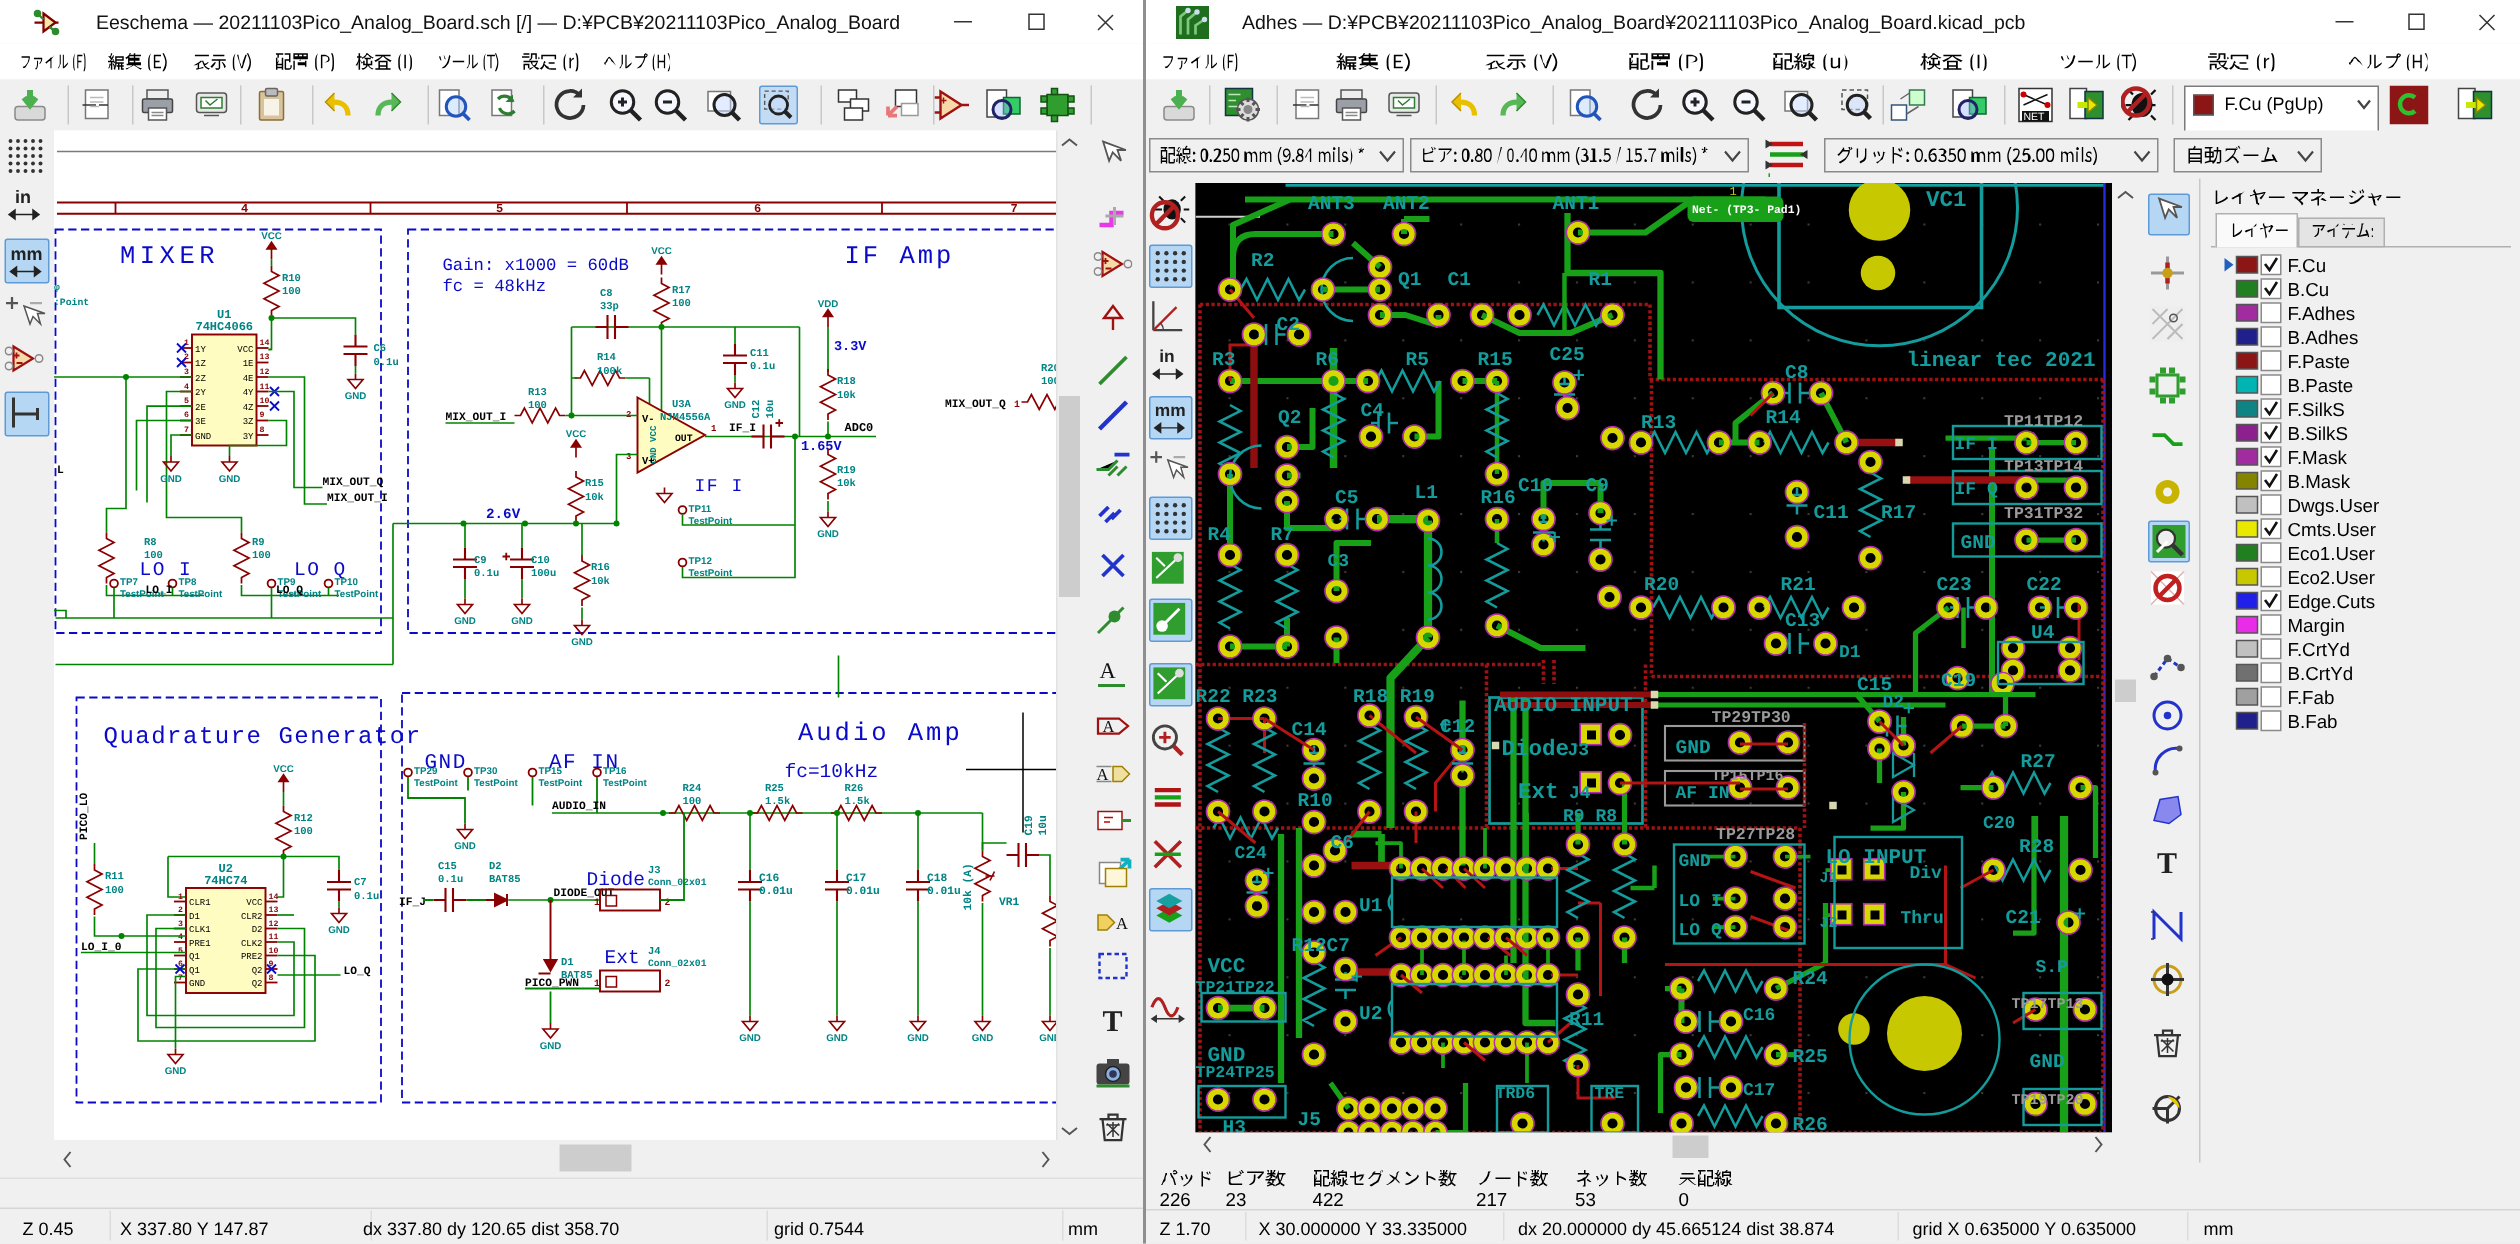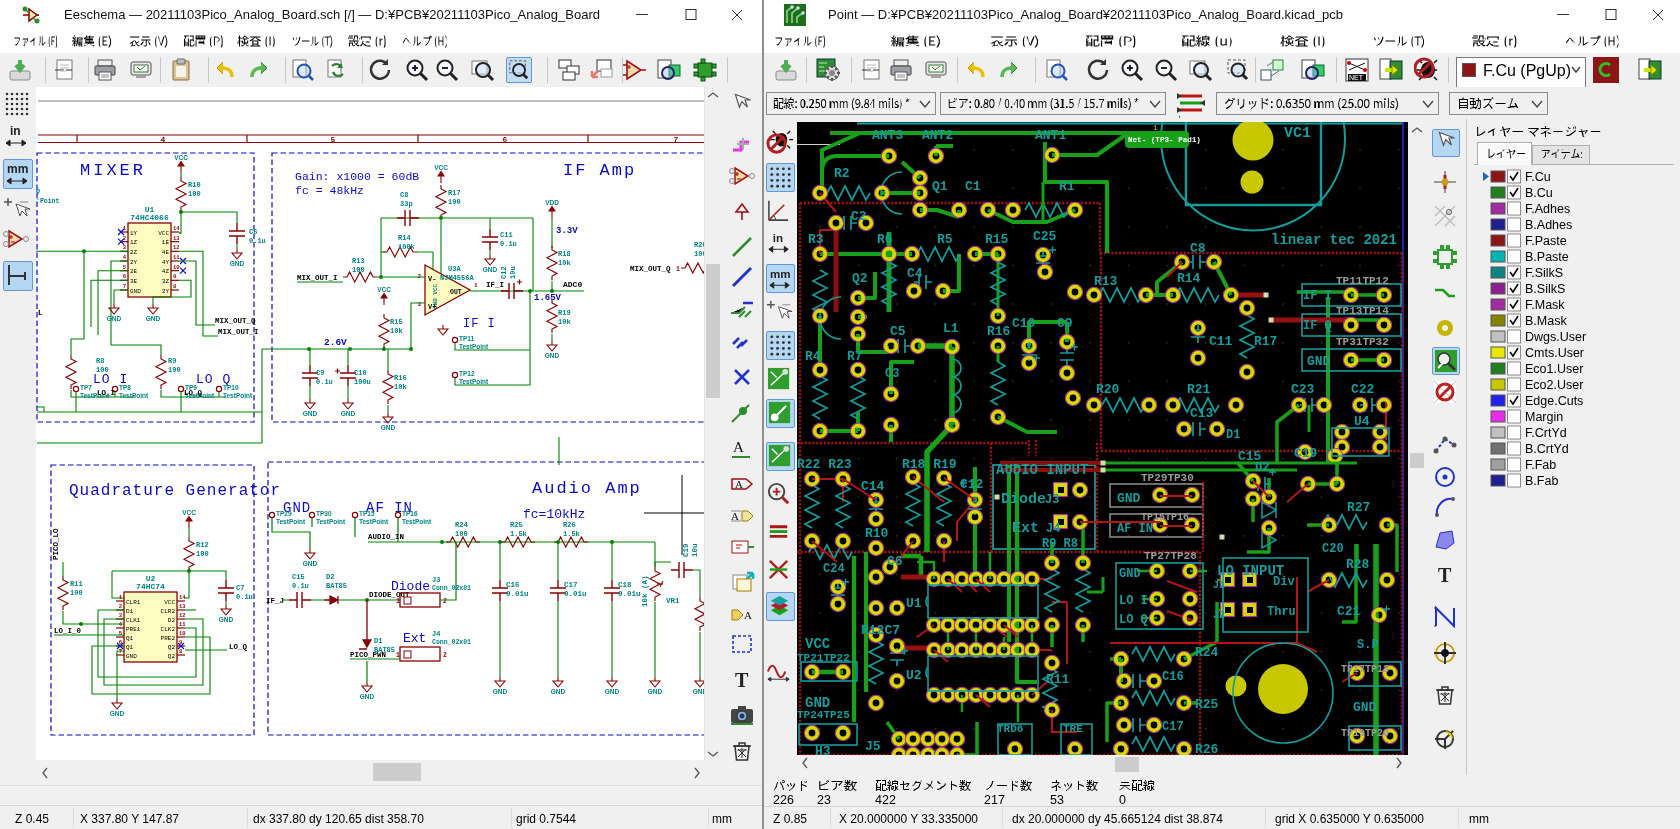--- a/index.html
+++ b/index.html
@@ -753,33 +753,33 @@
   </svg>
 <div class="thumb" style="left:373px;top:763px;width:48px;height:18px"></div>
 <div class="abs" style="left:0;top:785px;width:763px;height:44px;background:#f0f0f0;border-top:1px solid #e0e0e0"></div>
 <div class="abs" style="left:0;top:805px;width:763px;height:24px;background:#f0f0f0;border-top:1px solid #d5d5d5"></div>
 <div class="vsep" style="left:73px;top:807px;height:20px;background:#dcdcdc"></div>
 <div class="vsep" style="left:247px;top:807px;height:20px;background:#dcdcdc"></div>
 <div class="vsep" style="left:511px;top:807px;height:20px;background:#dcdcdc"></div>
 <div class="vsep" style="left:708px;top:807px;height:20px;background:#dcdcdc"></div>
 <div class="sbar" style="left:15px;top:812px">Z 0.45</div>
 <div class="sbar" style="left:80px;top:812px">X 337.80  Y 147.87</div>
-<div class="sbar" style="left:253px;top:812px">dx 337.80  dy 120.65  dist 358.70</div>
+<div class="sbar" style="left:242px;top:812px">dx 337.80  dy 120.65  dist 358.70</div>
 <div class="sbar" style="left:516px;top:812px">grid 0.7544</div>
 <div class="sbar" style="left:712px;top:812px">mm</div>
 <div class="win" style="left:764px;width:916px"></div>
 <div class="tb" style="left:764px;width:916px"></div>
 <div class="abs" style="left:784px;top:4px;width:22px;height:22px"><svg width="22" height="22" viewBox="0 0 22 22">
       <rect width="22" height="22" fill="#1e6e1e"></rect>
       <path d="M3 19V7l5-4M8 19V9l6-5M13 19v-6l6-4" stroke="#7ec87e" stroke-width="1.8" fill="none"></path>
       <circle cx="8" cy="3" r="1.8" fill="#cde"></circle>
       <circle cx="14" cy="4" r="1.8" fill="#cde"></circle>
       <circle cx="19" cy="9" r="1.8" fill="#cde"></circle>
     </svg></div>
-<div class="ttxt" style="left:828px">Point — D:¥PCB¥20211103Pico_Analog_Board¥20211103Pico_Analog_Board.kicad_pcb</div>
+<div class="ttxt" style="left:828px">Adhes — D:¥PCB¥20211103Pico_Analog_Board¥20211103Pico_Analog_Board.kicad_pcb</div>
 <svg style="position:absolute;left:1540px;top:0px;" width="46" height="29" viewBox="0 0 46 29">
     <path d="M17 14.5h12" stroke="#333" stroke-width="1"></path>
   </svg>
 <svg style="position:absolute;left:1588px;top:0px;" width="46" height="29" viewBox="0 0 46 29">
     <rect x="18" y="9.5" width="10" height="10" fill="none" stroke="#333" stroke-width="1"></rect>
   </svg>
 <svg style="position:absolute;left:1635px;top:0px;" width="46" height="29" viewBox="0 0 46 29">
     <path d="M18 10l10 10M28 10L18 20" stroke="#333" stroke-width="1"></path>
   </svg>
 <div class="menu" style="left:764px;width:916px"></div>
@@ -908,21 +908,21 @@
       <circle cx="10" cy="11" r="9" fill="none" stroke="#b02020" stroke-width="3"></circle>
       <path d="M4 18L17 5" stroke="#b02020" stroke-width="3"></path>
     </svg></div>
 <div class="sep" style="left:806px;top:57px"></div>
 <div class="sep" style="left:851px;top:57px"></div>
 <div class="sep" style="left:957px;top:57px"></div>
 <div class="sep" style="left:1035px;top:57px"></div>
 <div class="sep" style="left:1255px;top:57px"></div>
 <div class="sep" style="left:1336px;top:57px"></div>
 <div class="sep" style="left:1448px;top:57px"></div>
-<div class="abs" style="left:1456px;top:57px;width:130px;height:41px;background:#fff;border:1px solid #7a7a7a;font-size:16px">
+<div class="abs" style="left:1456px;top:57px;width:130px;height:41px;background:#fff;border:1px solid #7a7a7a;font-size:12px">
     <div class="abs" style="left:5px;top:5px;width:14px;height:14px;background:#8c1616;border:1px solid #555"></div>
     <span style="position:absolute;left:26px;top:4px">F.Cu (PgUp)</span>
     <svg style="position:absolute;right:4px;top:8px" width="10" height="8">
       <path d="M1 1l4 5 4-5" stroke="#444" fill="none" stroke-width="1.5"></path>
     </svg>
   </div>
 <div class="ic" style="left:1593px;top:57px;width:26px;height:26px"><svg width="26" height="26" viewBox="0 0 26 26">
       <rect x="0" y="0" width="26" height="26" fill="#8c1616"></rect>
       <path d="M17 8a6 6 0 1 0 0 9" stroke="#2fbf2f" stroke-width="3" fill="none"></path>
     </svg></div>
@@ -1829,17 +1829,17 @@
     <g transform="translate(355,15) scale(1.0000,1)">
       <path d="M6 -10V-8H2V-7H6V-5H1V-4H5C4 -3 2 -1 0 -0C1 -0 1 0 1 0C3 -1 4 -2 6 -4V1H6V-4C8 -2 9 -1 11 0C11 0 11 -0 12 -0C10 -1 8 -3 7 -4H11V-5H6V-7H10V-8H6V-10Z M19 -10V-9H22V-6H19V-1C19 1 19 1 20 1C20 1 22 1 22 1C23 1 24 0 24 -2C23 -2 23 -2 23 -2C23 -0 23 -0 22 -0C22 -0 20 -0 20 -0C20 -0 20 -0 20 -1V-5H22V-4H23V-10ZM14 -2H17V-1H14ZM14 -3V-7H15V-6C15 -5 14 -4 14 -4C14 -4 14 -3 14 -3C15 -4 15 -5 15 -6V-7H16V-4C16 -4 16 -4 16 -4C16 -4 17 -4 17 -4H17V-3ZM13 -10V-9H14V-7H13V1H14V0H17V1H18V-7H16V-9H18V-10ZM15 -7V-9H16V-7ZM16 -7H17V-4L17 -4C17 -4 17 -4 17 -4C17 -4 16 -4 16 -4C16 -4 16 -4 16 -4Z M30 -6H34V-5H30ZM30 -8H34V-7H30ZM28 -3C28 -2 28 -1 28 -1L29 -1C29 -2 29 -3 28 -3ZM25 -3C25 -2 25 -1 24 -0C25 -0 25 -0 25 -0C25 -1 26 -2 26 -3ZM29 -9V-5H32V-0C32 0 32 0 32 0C31 0 31 0 30 0C30 0 31 1 31 1C31 1 32 1 32 1C32 1 33 0 33 -0V-2C33 -1 34 -0 35 0C35 0 36 -0 36 -0C35 -1 34 -1 34 -2C34 -2 35 -3 35 -4L35 -4C34 -4 34 -3 33 -3C33 -3 33 -4 33 -4V-5H35V-9H32C32 -9 33 -10 33 -10L32 -10C32 -10 31 -9 31 -9ZM29 -4V-3H30C30 -2 29 -1 28 -0C28 -0 29 0 29 0C30 -0 31 -1 31 -3L31 -4L31 -4ZM24 -5 24 -4 26 -4V1H27V-4L28 -4C28 -4 28 -4 28 -3L29 -4C29 -4 28 -5 28 -6L27 -6C27 -6 28 -5 28 -5L26 -5C27 -6 28 -7 28 -8L28 -9C27 -8 27 -7 26 -7C26 -7 26 -7 26 -7C26 -8 27 -9 27 -10L26 -10C26 -9 26 -8 25 -8L25 -8L24 -8C25 -7 26 -6 26 -6C26 -5 25 -5 25 -5Z" fill="#000"></path>
     </g>
     <text x="355" y="29" font-size="12.5" fill="#000" font-family="Liberation Sans">0</text>
   </svg>
 <div class="abs" style="left:764px;top:806px;width:916px;height:23px;background:#f0f0f0;border-top:1px solid #d5d5d5"></div>
 <div class="vsep" style="left:830px;top:808px;height:19px;background:#dcdcdc"></div>
 <div class="vsep" style="left:1002px;top:808px;height:19px;background:#dcdcdc"></div>
 <div class="vsep" style="left:1265px;top:808px;height:19px;background:#dcdcdc"></div>
 <div class="vsep" style="left:1458px;top:808px;height:19px;background:#dcdcdc"></div>
-<div class="sbar" style="left:773px;top:812px">Z 0.85</div>
-<div class="sbar" style="left:839px;top:812px">X 20.000000  Y 33.335000</div>
+<div class="sbar" style="left:773px;top:812px">Z 1.70</div>
+<div class="sbar" style="left:839px;top:812px">X 30.000000  Y 33.335000</div>
 <div class="sbar" style="left:1012px;top:812px">dx 20.000000  dy 45.665124  dist 38.874</div>
 <div class="sbar" style="left:1275px;top:812px">grid X 0.635000  Y 0.635000</div>
 <div class="sbar" style="left:1469px;top:812px">mm</div>
 <div class="abs" style="left:762px;top:0;width:2px;height:829px;background:#8f8f8f"></div>
 </body></html>

